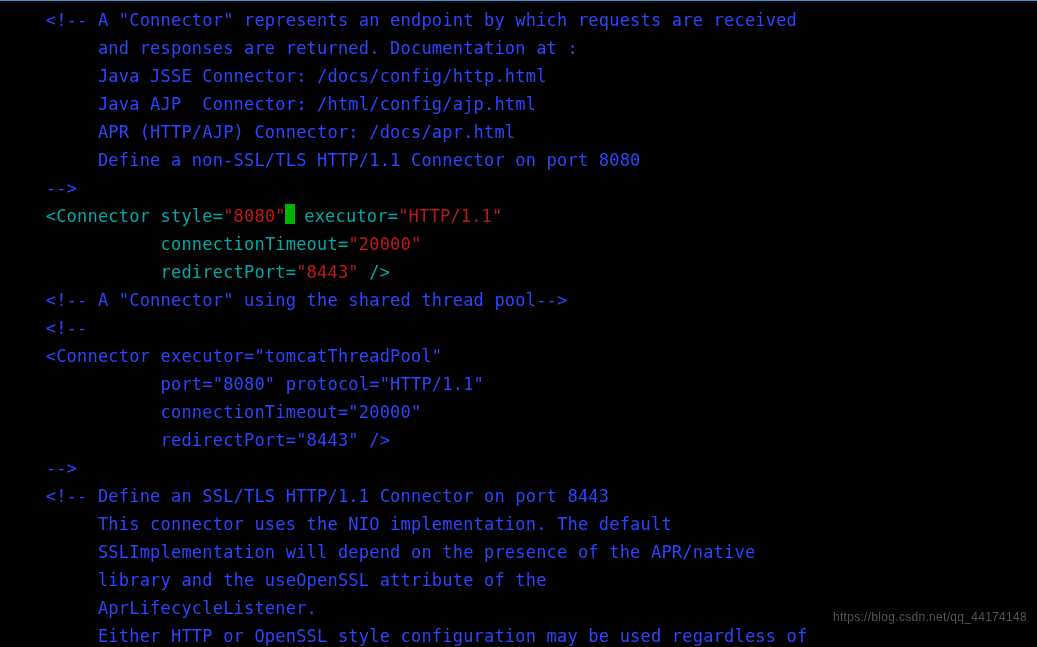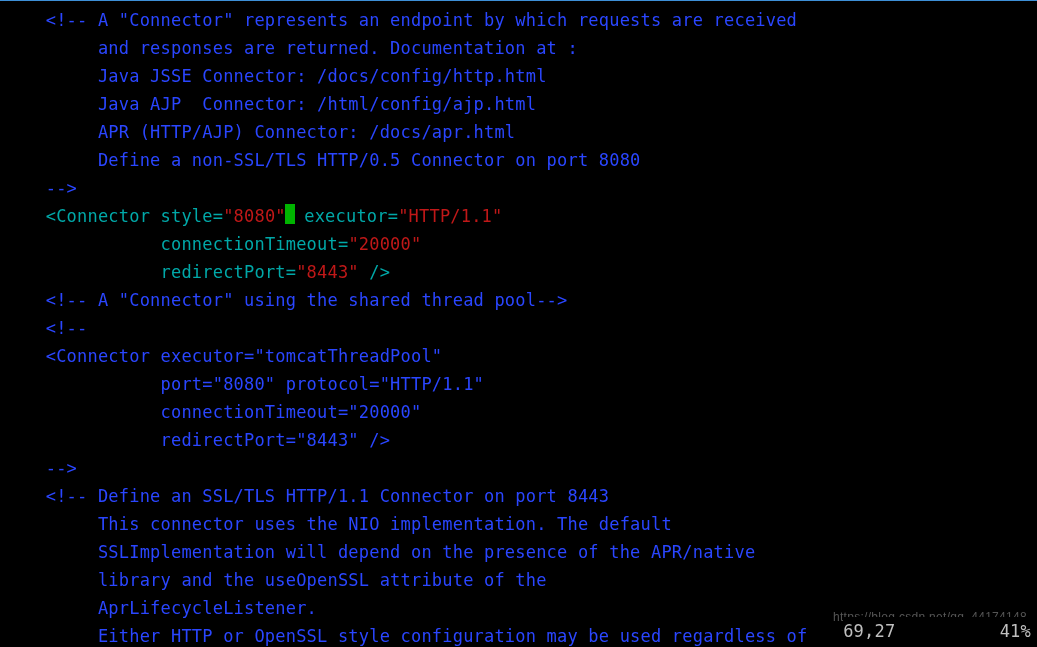--- a/index.html
+++ b/index.html
@@ -51,31 +51,31 @@
 </style>
 </head>
 <body>
 <div class="topline"></div>
 
 <div class="term"><span class="cmt">    &lt;!-- A "Connector" represents an endpoint by which requests are received</span>
 <span class="cmt">         and responses are returned. Documentation at :</span>
 <span class="cmt">         Java JSSE Connector: /docs/config/http.html</span>
 <span class="cmt">         Java AJP  Connector: /html/config/ajp.html</span>
 <span class="cmt">         APR (HTTP/AJP) Connector: /docs/apr.html</span>
-<span class="cmt">         Define a non-SSL/TLS HTTP/0.5 Connector on port 8080</span>
+<span class="cmt">         Define a non-SSL/TLS HTTP/1.1 Connector on port 8080</span>
 <span class="cmt">    --&gt;</span>
 <span><span class="tag">    &lt;</span><span class="tag">Connector </span><span class="tag">style</span><span class="tag">=</span><span class="val">"8080"</span><span class="cursor"></span><span class="tag"> executor</span><span class="tag">=</span><span class="val">"HTTP/1.1"</span></span>
 <span><span class="tag">               </span><span class="tag">connectionTimeout</span><span class="tag">=</span><span class="val">"20000"</span></span>
 <span><span class="tag">               </span><span class="tag">redirectPort</span><span class="tag">=</span><span class="val">"8443"</span><span class="tag"> /&gt;</span></span>
 <span class="cmt">    &lt;!-- A "Connector" using the shared thread pool--&gt;</span>
 <span class="cmt">    &lt;!--</span>
 <span class="cmt">    &lt;Connector executor="tomcatThreadPool"</span>
 <span class="cmt">               port="8080" protocol="HTTP/1.1"</span>
 <span class="cmt">               connectionTimeout="20000"</span>
 <span class="cmt">               redirectPort="8443" /&gt;</span>
 <span class="cmt">    --&gt;</span>
 <span class="cmt">    &lt;!-- Define an SSL/TLS HTTP/1.1 Connector on port 8443</span>
 <span class="cmt">         This connector uses the NIO implementation. The default</span>
 <span class="cmt">         SSLImplementation will depend on the presence of the APR/native</span>
 <span class="cmt">         library and the useOpenSSL attribute of the</span>
 <span class="cmt">         AprLifecycleListener.</span>
 <span class="cmt">         Either HTTP or OpenSSL style configuration may be used regardless of</span>
-<div class="watermark">https://blog.csdn.net/qq_44174148</div><div class="status"><span>69,27</span><span>          </span><span>41%</span></div></div>
+<div class="watermark">https://blog.csdn.net/qq_44174148</div></div>
 
 </body></html>

